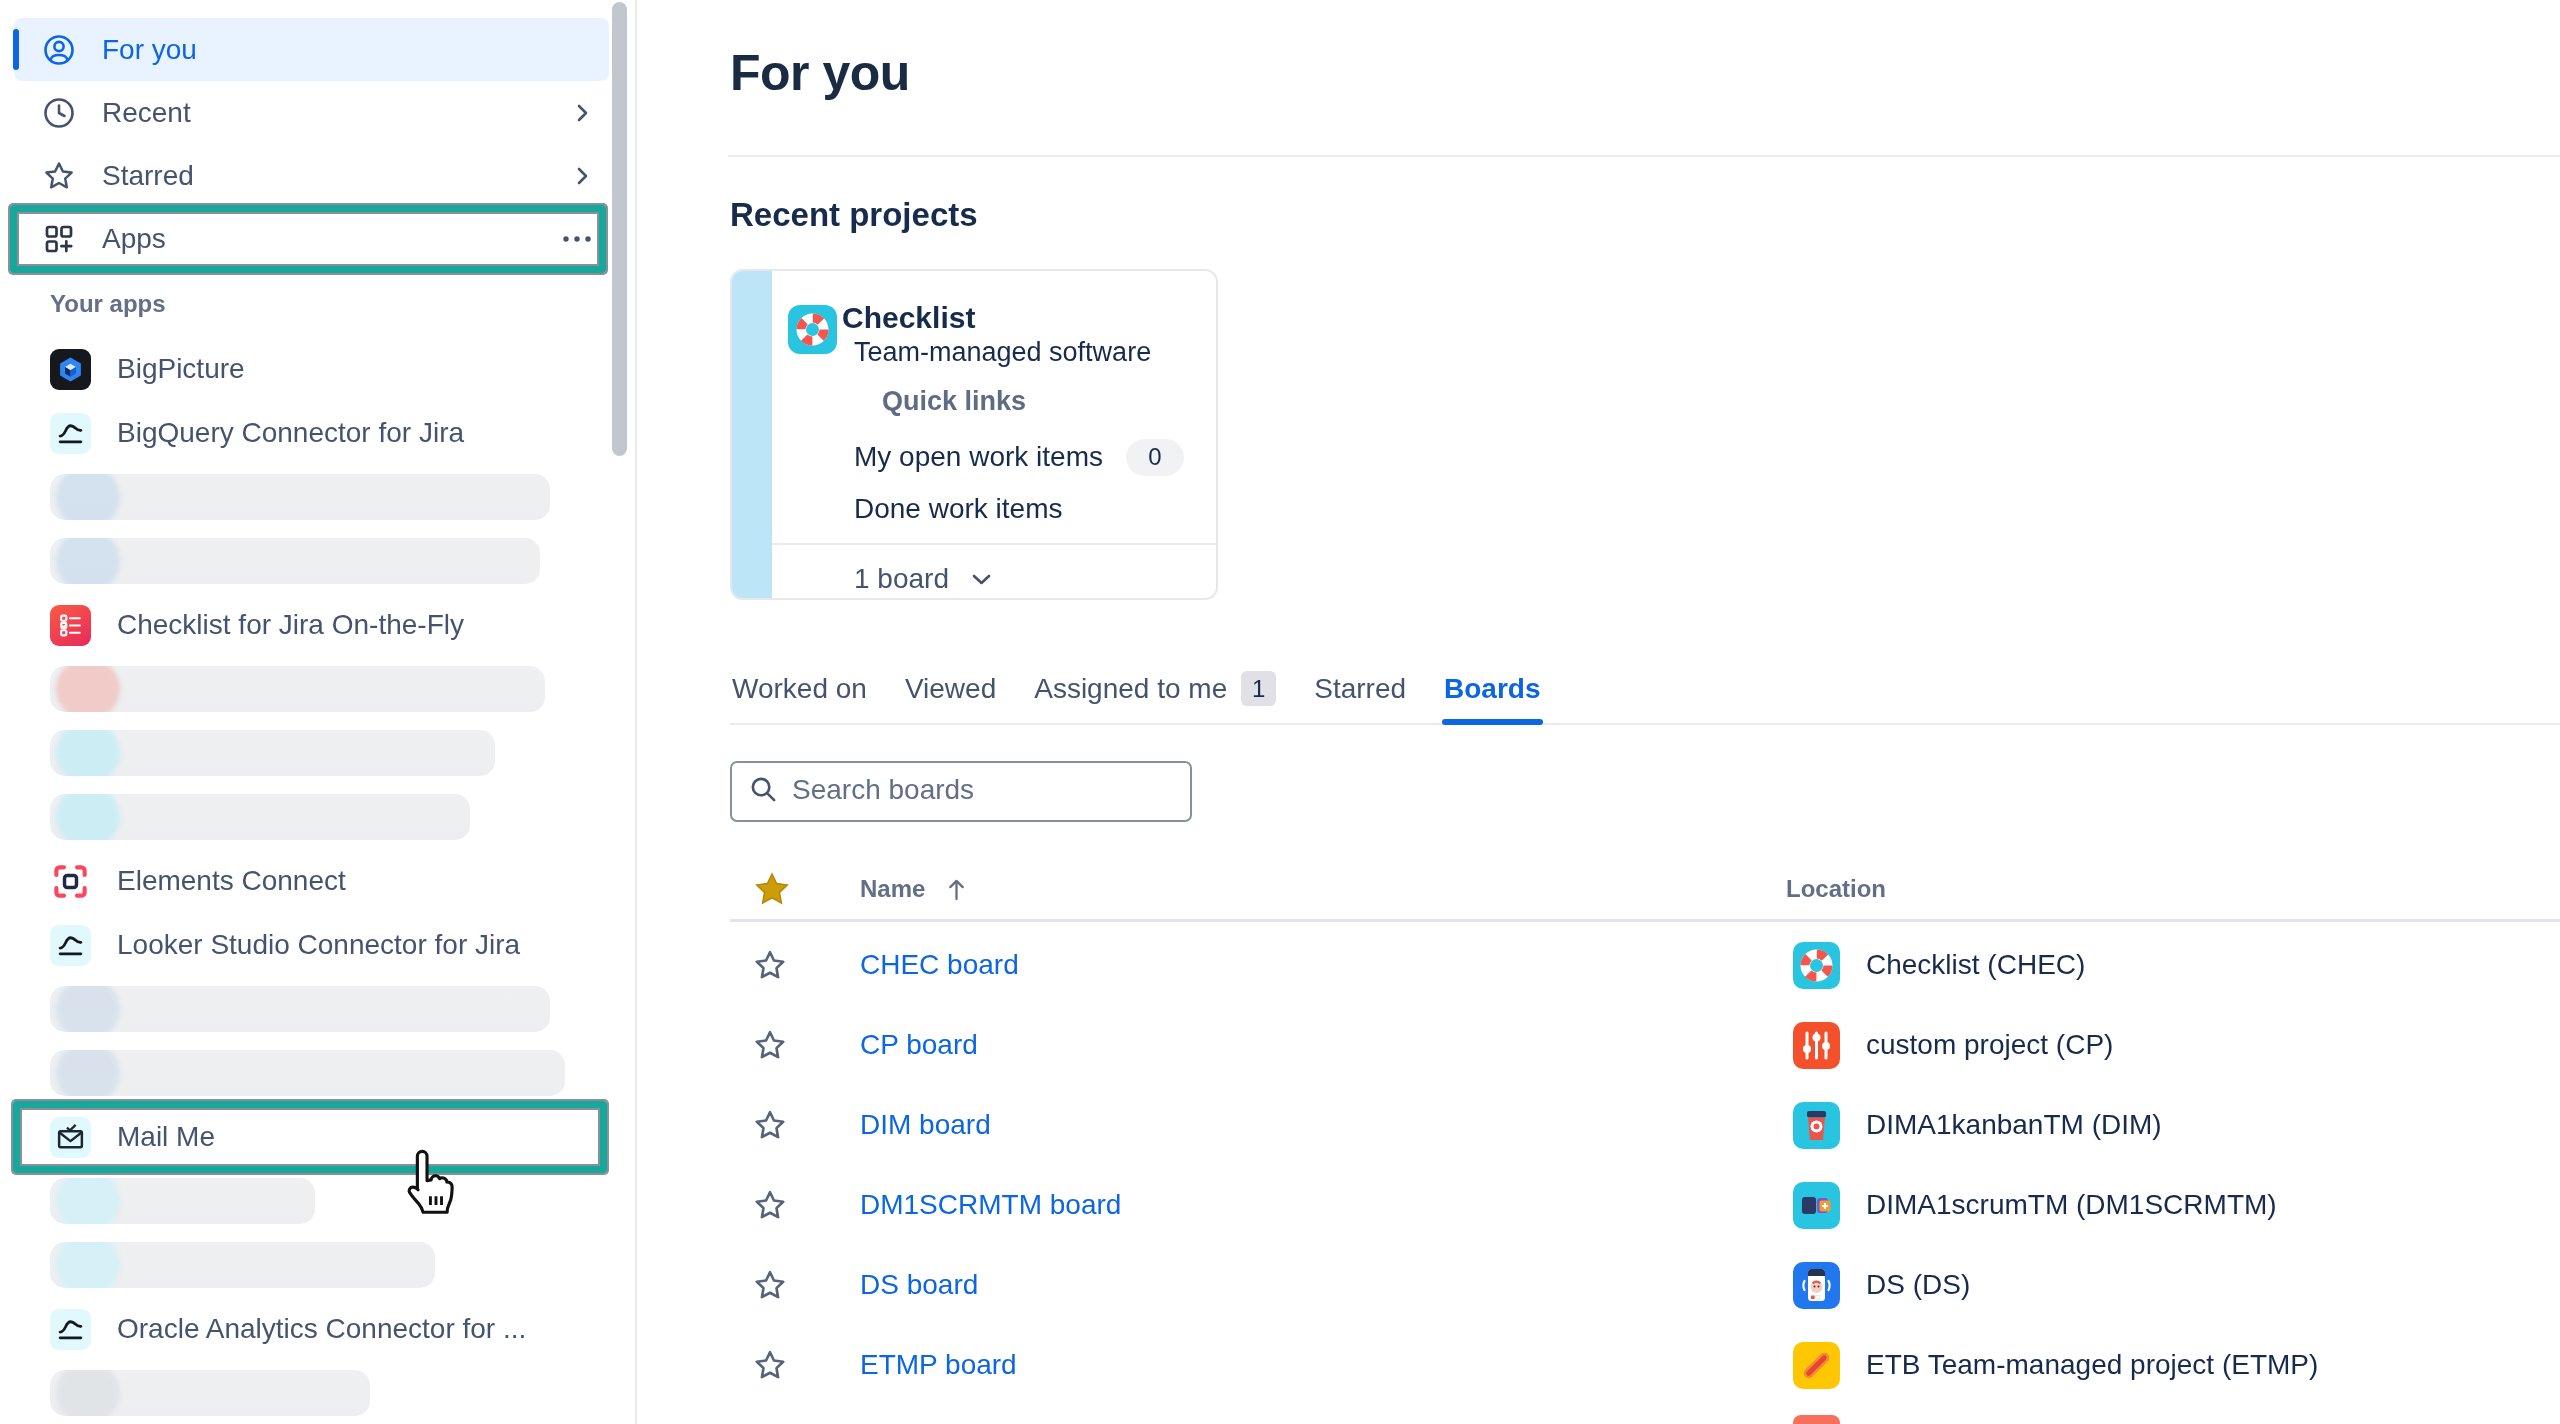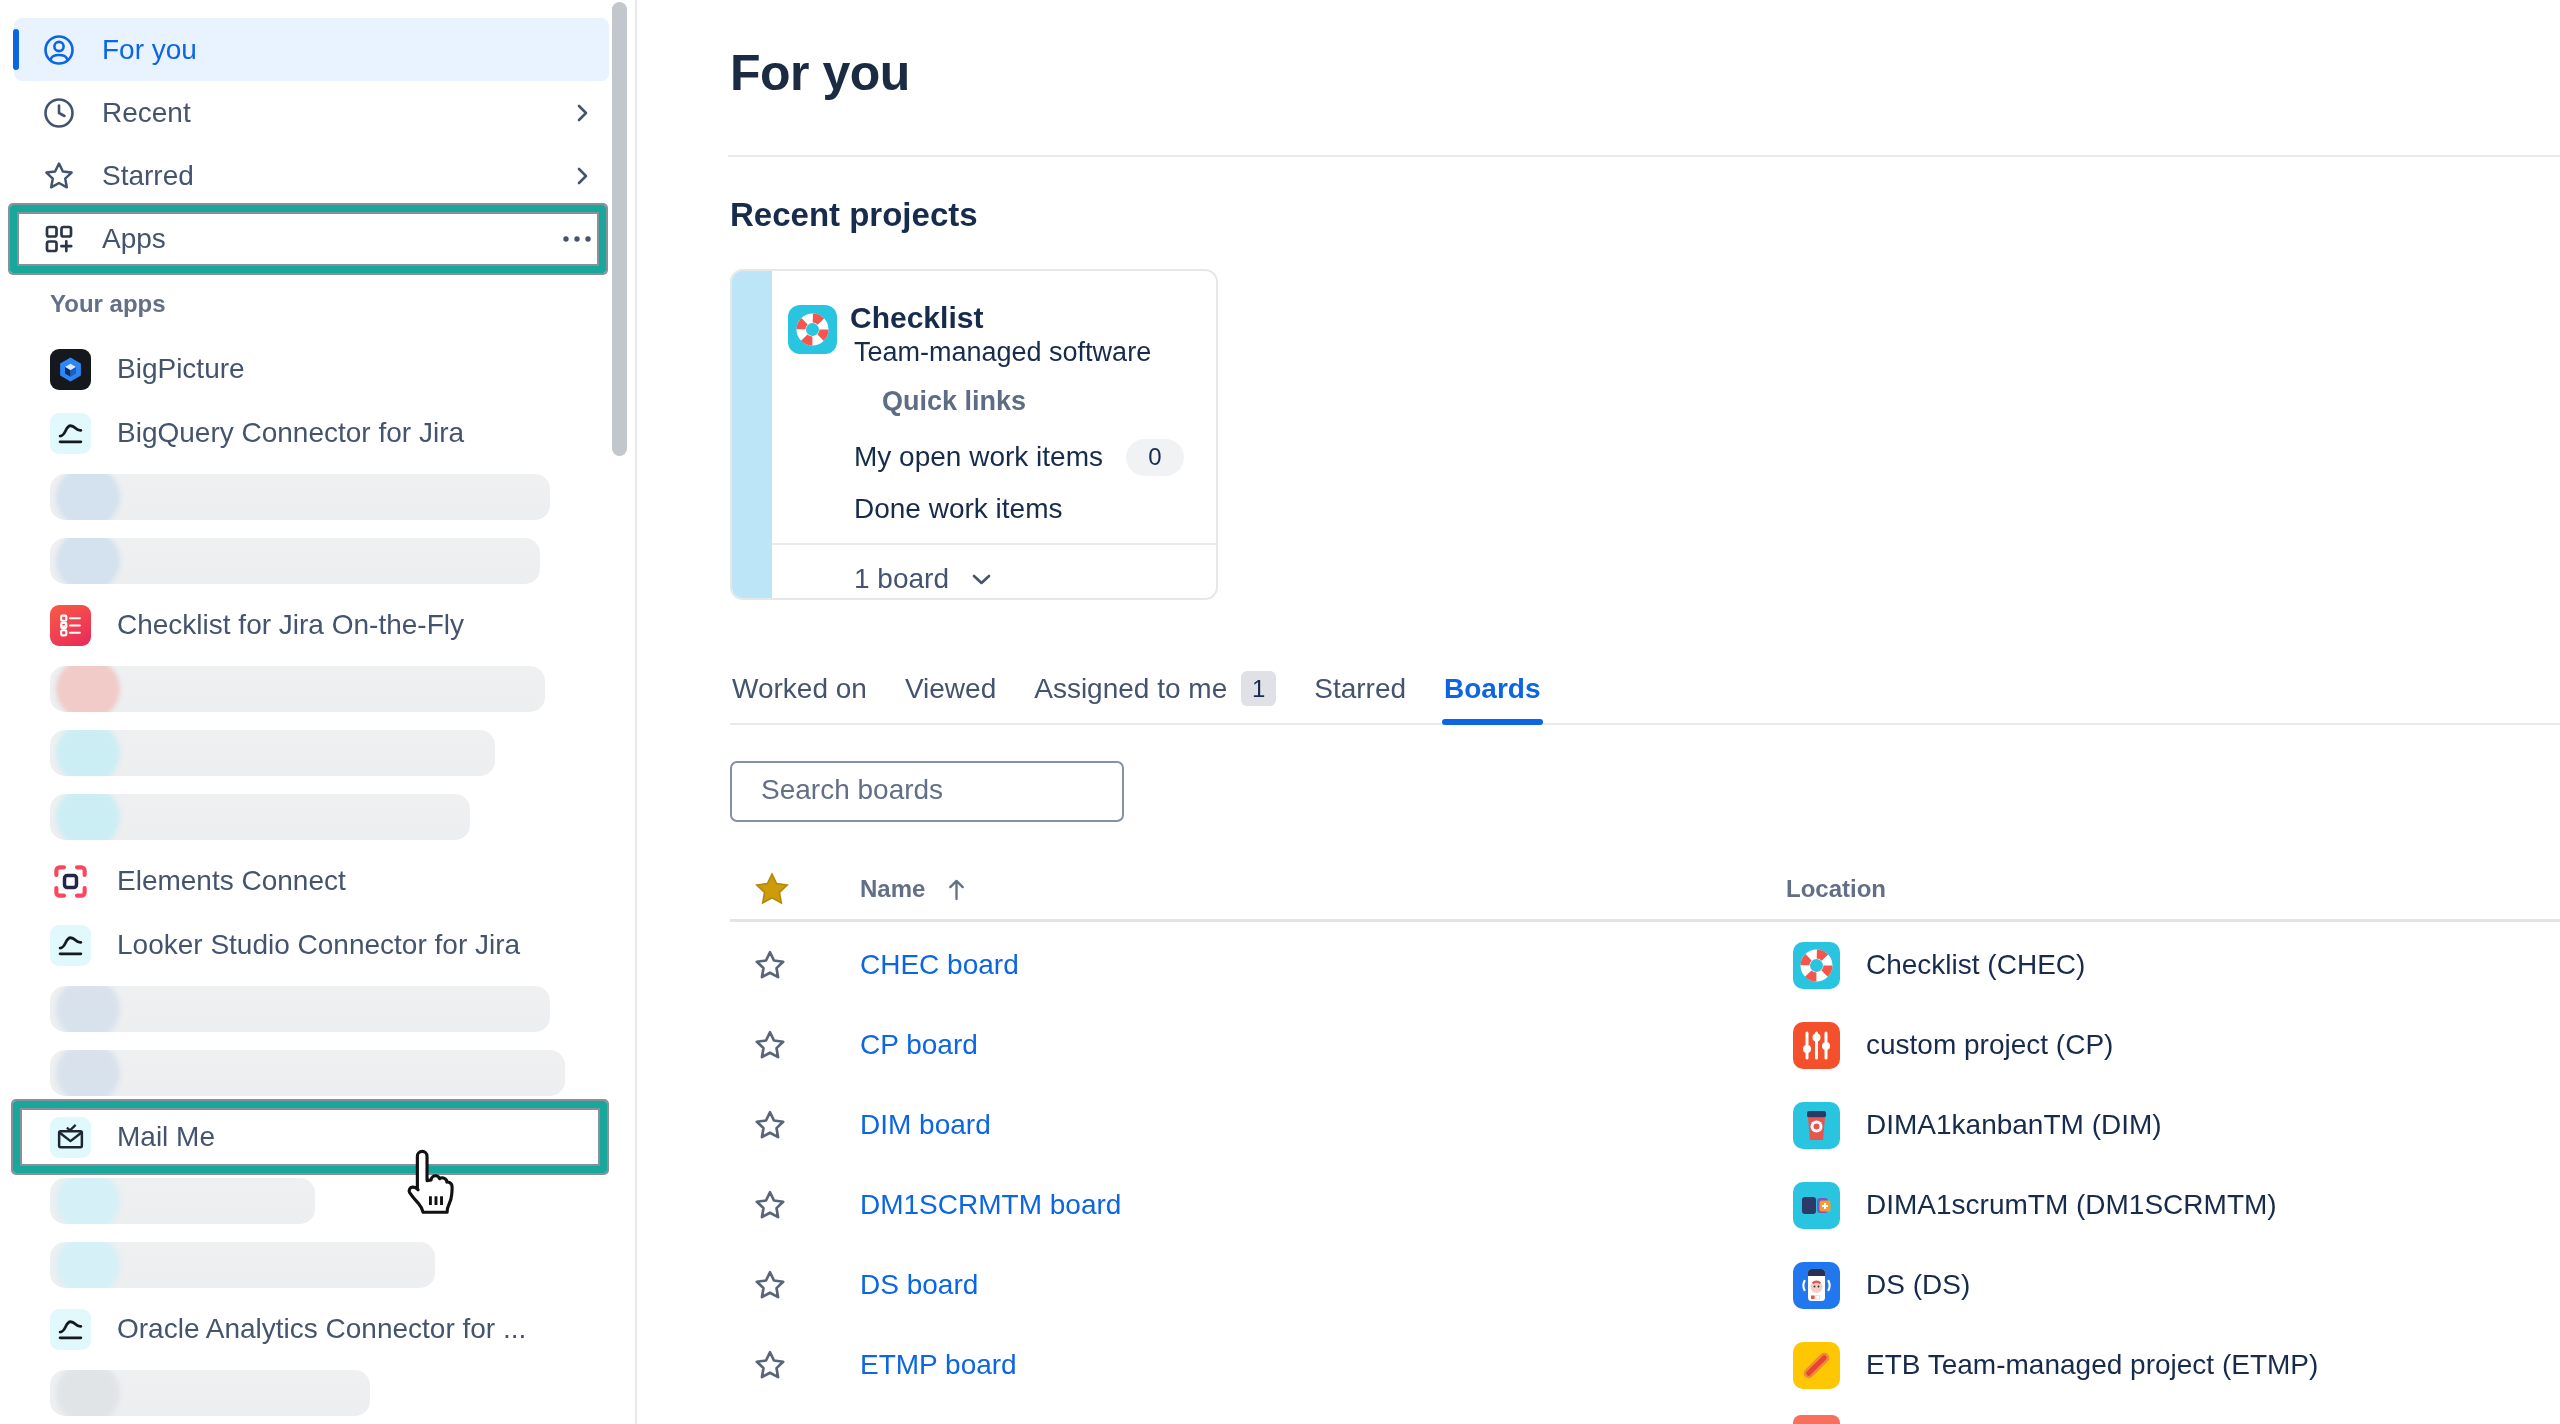--- a/index.html
+++ b/index.html
@@ -37,35 +37,35 @@
   
   .main { position:absolute; left:637px; top:0; right:0; bottom:0; background:#fff; }
   .page-title { position:absolute; left:93px; top:44px; font-size:50px; font-weight:700; color:#1A2B42; letter-spacing:-0.5px; }
   .title-divider { position:absolute; left:91px; right:0; top:155px; height:2px; background:#E8EAEE; }
   .recent-heading { position:absolute; left:93px; top:196px; font-size:33px; font-weight:700; color:#172B4D; }
 
   .card { position:absolute; left:93px; top:269px; width:488px; height:331px; border:2px solid #E5E7EB; border-radius:13px; overflow:hidden; display:flex; background:#fff; }
   .card-strip { width:40px; background:#BDE5F8; flex:0 0 40px; }
   .card-body { position:relative; flex:1; }
   .card-avatar { position:absolute; left:16px; top:34px; width:49px; height:49px; border-radius:12px; background:#29C5E0; display:flex; align-items:center; justify-content:center; }
-  .card-name { position:absolute; left:78px; top:30px; font-size:30px; font-weight:700; color:#172B4D; }
+  .card-name { position:absolute; left:70px; top:30px; font-size:30px; font-weight:700; color:#172B4D; }
   .card-subtitle { position:absolute; left:82px; top:66px; font-size:27px; color:#172B4D; }
   .card-quicklinks { position:absolute; left:82px; top:115px; font-size:27px; font-weight:700; color:#5E6C84;margin-left:28px; }
   .card-item { position:absolute; left:82px; right:32px; height:40px; display:flex; align-items:center; font-size:28px; color:#172B4D; cursor:pointer; }
   .card-item .badge0 { margin-left:auto; background:#F1F2F4; border-radius:20px; min-width:58px; height:37px; display:flex; align-items:center; justify-content:center; font-size:24px; color:#172B4D; }
   .card-divider { position:absolute; left:0; right:0; top:272px; height:2px; background:#E9EBEF; }
   .card-footer { position:absolute; left:82px; top:288px; height:40px; display:flex; align-items:center; gap:22px; font-size:28px; font-weight:500; color:#44546F; cursor:pointer; }
 
   .tabs-wrap { position:absolute; left:93px; right:0; top:668px; height:57px; border-bottom:2px solid #E8EAEE; display:flex; gap:34px; }
   .tab { position:relative; display:flex; align-items:center; gap:14px; padding:0 2px 14px 2px; font-size:28px; font-weight:500; color:#44546F; cursor:pointer;text-align:center; }
   .tab .tab-badge { background:#DFE1E6; border-radius:6px; min-width:35px; height:35px; display:flex; align-items:center; justify-content:center; font-size:24px; color:#172B4D; }
   .tab.active { color:#0C66E4; font-weight:700; }
   .tab.active::after { content:''; position:absolute; left:0; right:0; bottom:-2px; height:6px; border-radius:3px; background:#0C66E4; }
 
-  .search-box { position:absolute; left:93px; top:761px; width:394px; height:61px; border:2px solid #8590A2; border-radius:7px; display:flex; align-items:center; padding:0 14px 4px 16px; gap:13px; background:#fff; }
+  .search-box { position:absolute; left:93px; top:761px; width:462px; height:61px; border:2px solid #8590A2; border-radius:7px; display:flex; align-items:center; padding:0 14px 4px 16px; gap:13px; background:#fff; }
   .search-box input { border:none; outline:none; flex:1; font-size:28px; font-family:inherit; color:#172B4D; background:transparent; }
   .search-box input::placeholder { color:#626F86; opacity:1; }
 
   .thead { position:absolute; left:93px; right:0; top:858px; height:64px; display:flex; align-items:center; border-bottom:3px solid #E2E4E8; }
   .c-star { width:105px; padding-left:23px; flex:0 0 105px; display:flex; align-items:center; }
   .c-name { width:926px; flex:0 0 926px; padding-left:25px; display:flex; align-items:flex-end; gap:20px; }
   .c-loc  { flex:1; padding-left:25px; display:flex; align-items:center; }
   .th-label { font-size:24px; font-weight:700; color:#626F86; }
 
   .tbody { position:absolute; left:93px; right:0; top:925px; }

